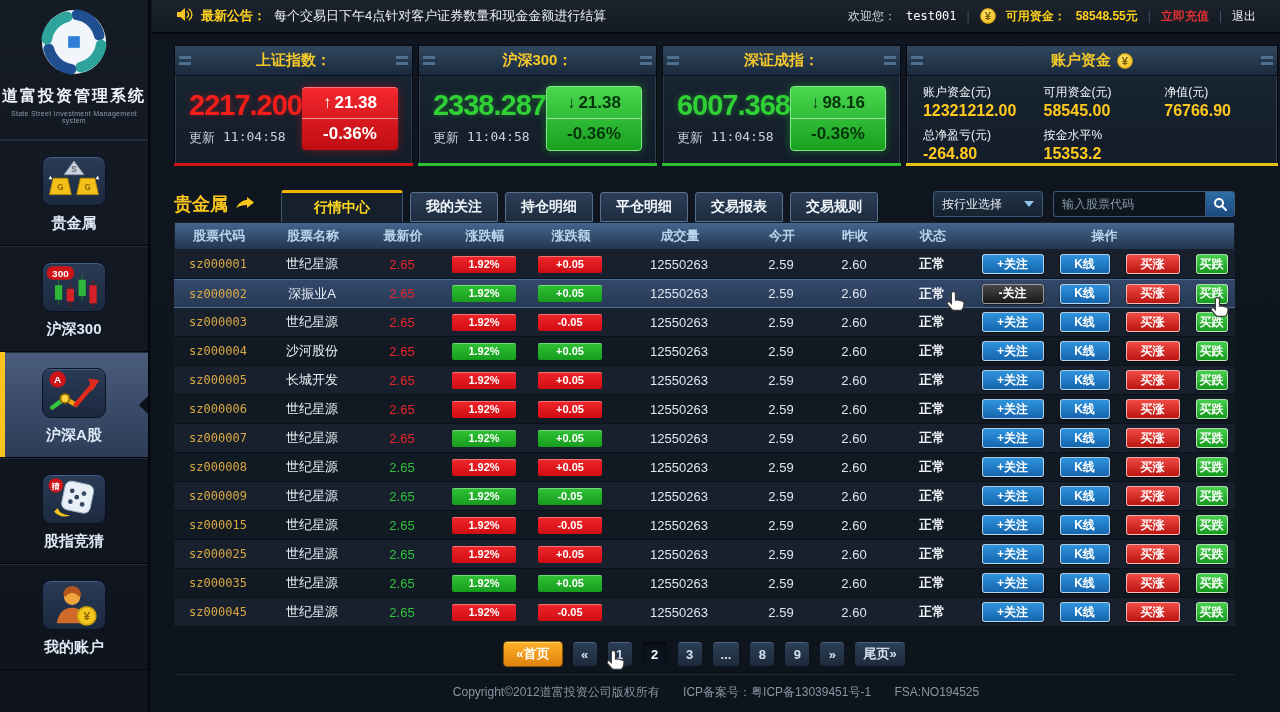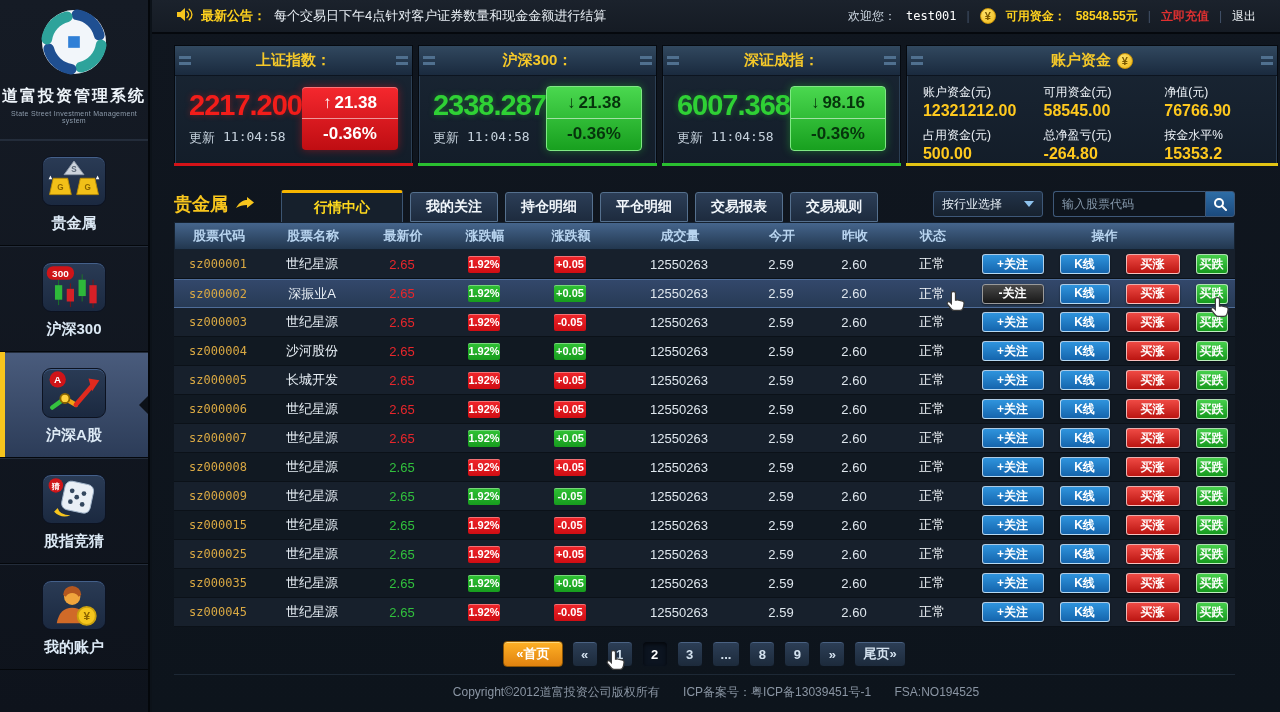--- a/index.html
+++ b/index.html
@@ -107,26 +107,26 @@
   .thead { height:28px; background:linear-gradient(180deg,#45658c,#22374f); border:1px solid #15212f;
     color:#b8d4ef; font-size:13px; font-weight:bold;font-family:Liberation Serif, serif; }
   .thead span { text-align:center; }
   .trow { height:29px; background:#17202c; border-bottom:1px solid #0b1118; font-size:13px; cursor:pointer; }
   .trow.alt { background:#111922; }
   .trow.highlight { background:linear-gradient(180deg,#33486b,#273a55); border-top:1px solid #4f6d99; border-bottom:1px solid #4f6d99; }
   .trow > * { text-align:center; }
   .c-code { color:#d9a843; font-family:"DejaVu Sans Mono", monospace; font-size:12px; }
   .c-name { color:#e9f0f7; }
   .price.red { color:#e8262b; } .price.green { color:#31c13d; }
-  .mini-badge { display:inline-block; width:32px; height:17px; line-height:17px; border-radius:2px;
+  .mini-badge { display:inline-block; width:64px; height:17px; line-height:17px; border-radius:2px;
     color:#fff; font-size:11px; font-weight:bold; box-shadow:inset 0 1px 0 rgba(255,255,255,.35); }
   .mini-badge.red { background:linear-gradient(180deg,#f0262b,#cf0d13); }
   .mini-badge.green { background:linear-gradient(180deg,#30c235,#179c1e); }
   .c-num { color:#dfe7ee; }
-  .c-status { color:#f2f6fa; }
+  .c-status { color:#f2f6fa;font-weight:bold; }
   .c-actions { display:flex; gap:16px; justify-content:center; }
   .btn { height:20px; border-radius:3px; font-size:12px; font-weight:bold; color:#fff;
     display:flex; align-items:center; justify-content:center; cursor:pointer;
     border:1px solid rgba(255,255,255,.65); box-shadow:0 1px 2px rgba(0,0,0,.5); padding:0; font-family:inherit; }
   .btn.watch { width:62px; }
   .btn.watch.add, .btn.kline { background:linear-gradient(180deg,#2f94dd,#1565ad); }
   .btn.watch.remove { background:linear-gradient(180deg,#484848,#181818); border-color:#9a9a9a; }
   .btn.kline { width:50px; }
   .btn.buyup { width:54px; background:linear-gradient(180deg,#ef4a44,#bb1511); }
   .btn.buydown { width:32px; background:linear-gradient(180deg,#46cf4c,#169a1e); }
@@ -334,24 +334,20 @@
           <div class="acct-value">12321212.00</div>
         </div>
           <div class="acct-cell alt">
           <div class="acct-label">可用资金(元)</div>
           <div class="acct-value">58545.00</div>
         </div>
           <div class="acct-cell">
           <div class="acct-label">净值(元)</div>
           <div class="acct-value">76766.90</div>
         </div>
-          <div class="acct-cell alt">
-          <div class="acct-label">占用资金(元)</div>
-          <div class="acct-value">500.00</div>
-        </div>
           <div class="acct-cell">
           <div class="acct-label">总净盈亏(元)</div>
           <div class="acct-value">-264.80</div>
         </div>
           <div class="acct-cell alt">
           <div class="acct-label">按金水平%</div>
           <div class="acct-value">15353.2</div>
         </div>
       </div>
     </div>

